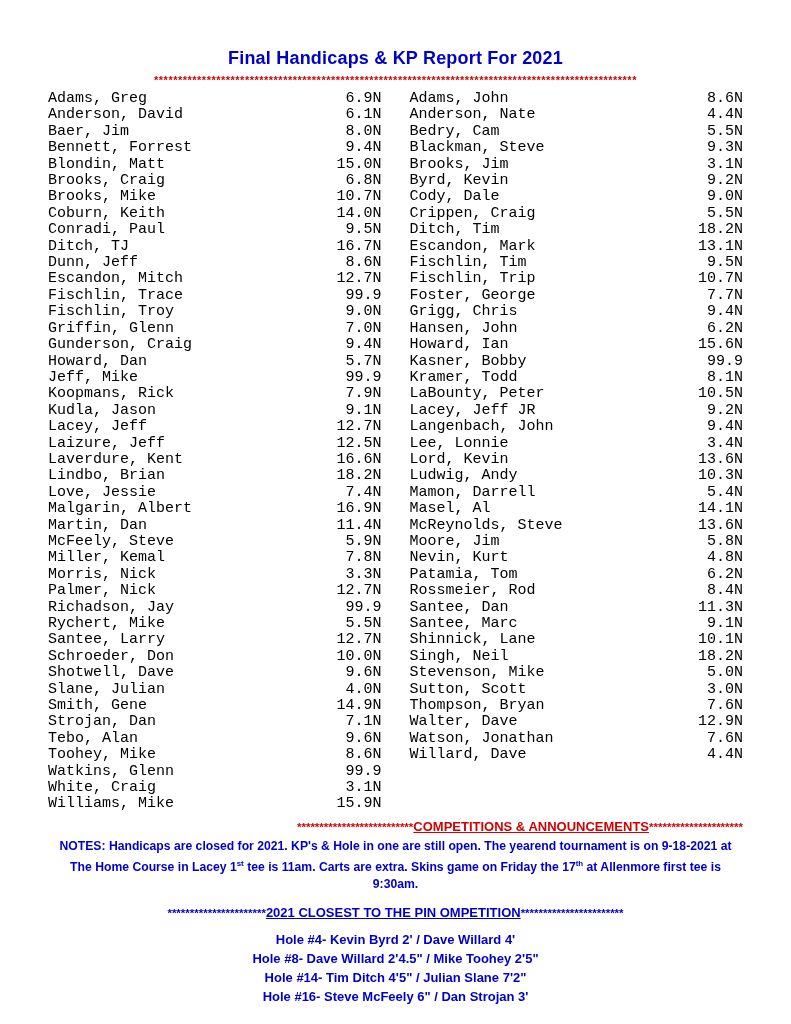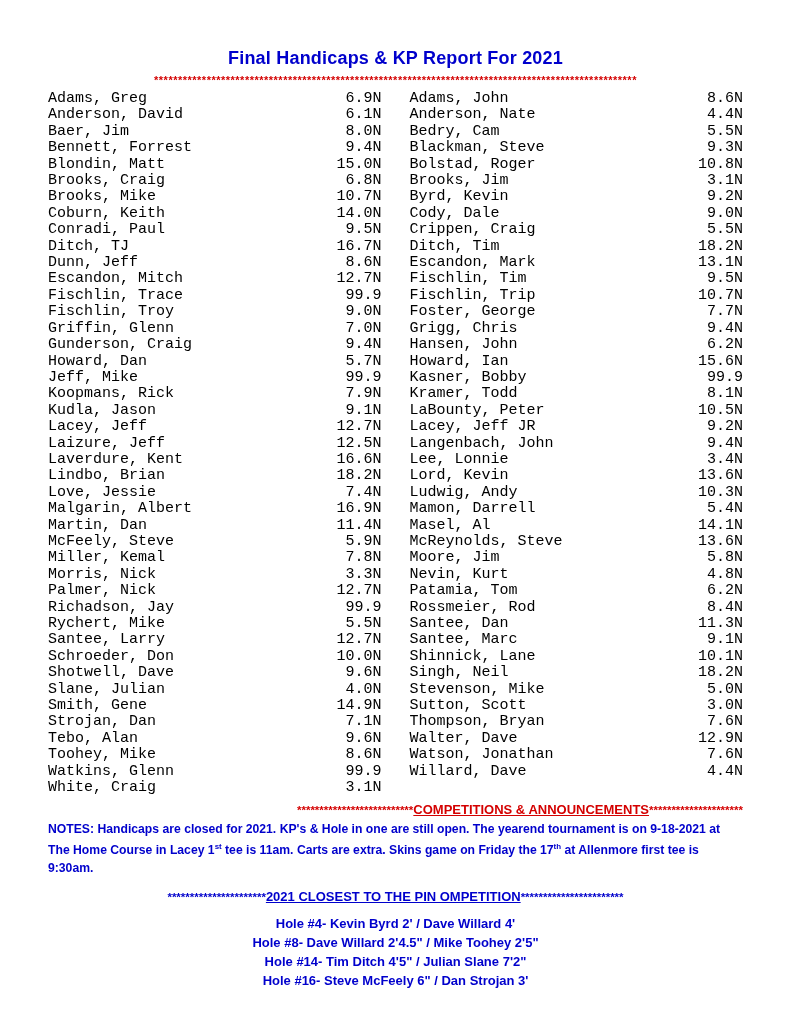--- a/index.html
+++ b/index.html
@@ -84,20 +84,21 @@
     text-decoration: underline;
     font-size: 13px;
   }
   .notes {
     color: #0000cc;
     font-weight: bold;
     font-size: 12.2px;
     line-height: 17px;
     margin-top: 4px;
     font-family: "Liberation Sans", sans-serif;
+    text-align: center;
   }
   .kp-head {
     text-align: center;
     color: #0000cc;
     font-weight: bold;
     font-size: 11.5px;
     margin-top: 12px;
     white-space: nowrap;
     overflow: hidden;
     font-family: "Liberation Sans", sans-serif;
@@ -167,28 +168,28 @@
       <div class="row"><span class="name">Santee, Larry</span><span class="hcp">12.7N</span></div>
       <div class="row"><span class="name">Schroeder, Don</span><span class="hcp">10.0N</span></div>
       <div class="row"><span class="name">Shotwell, Dave</span><span class="hcp">9.6N</span></div>
       <div class="row"><span class="name">Slane, Julian</span><span class="hcp">4.0N</span></div>
       <div class="row"><span class="name">Smith, Gene</span><span class="hcp">14.9N</span></div>
       <div class="row"><span class="name">Strojan, Dan</span><span class="hcp">7.1N</span></div>
       <div class="row"><span class="name">Tebo, Alan</span><span class="hcp">9.6N</span></div>
       <div class="row"><span class="name">Toohey, Mike</span><span class="hcp">8.6N</span></div>
       <div class="row"><span class="name">Watkins, Glenn</span><span class="hcp">99.9</span></div>
       <div class="row"><span class="name">White, Craig</span><span class="hcp">3.1N</span></div>
+      <div class="row"><span class="name">Williams, Mike</span><span class="hcp">15.9N</span></div>
     </div>
 
     <div class="col">
       <div class="row"><span class="name">Adams, John</span><span class="hcp">8.6N</span></div>
       <div class="row"><span class="name">Anderson, Nate</span><span class="hcp">4.4N</span></div>
       <div class="row"><span class="name">Bedry, Cam</span><span class="hcp">5.5N</span></div>
       <div class="row"><span class="name">Blackman, Steve</span><span class="hcp">9.3N</span></div>
-      <div class="row"><span class="name">Bolstad, Roger</span><span class="hcp">10.8N</span></div>
       <div class="row"><span class="name">Brooks, Jim</span><span class="hcp">3.1N</span></div>
       <div class="row"><span class="name">Byrd, Kevin</span><span class="hcp">9.2N</span></div>
       <div class="row"><span class="name">Cody, Dale</span><span class="hcp">9.0N</span></div>
       <div class="row"><span class="name">Crippen, Craig</span><span class="hcp">5.5N</span></div>
       <div class="row"><span class="name">Ditch, Tim</span><span class="hcp">18.2N</span></div>
       <div class="row"><span class="name">Escandon, Mark</span><span class="hcp">13.1N</span></div>
       <div class="row"><span class="name">Fischlin, Tim</span><span class="hcp">9.5N</span></div>
       <div class="row"><span class="name">Fischlin, Trip</span><span class="hcp">10.7N</span></div>
       <div class="row"><span class="name">Foster, George</span><span class="hcp">7.7N</span></div>
       <div class="row"><span class="name">Grigg, Chris</span><span class="hcp">9.4N</span></div>

